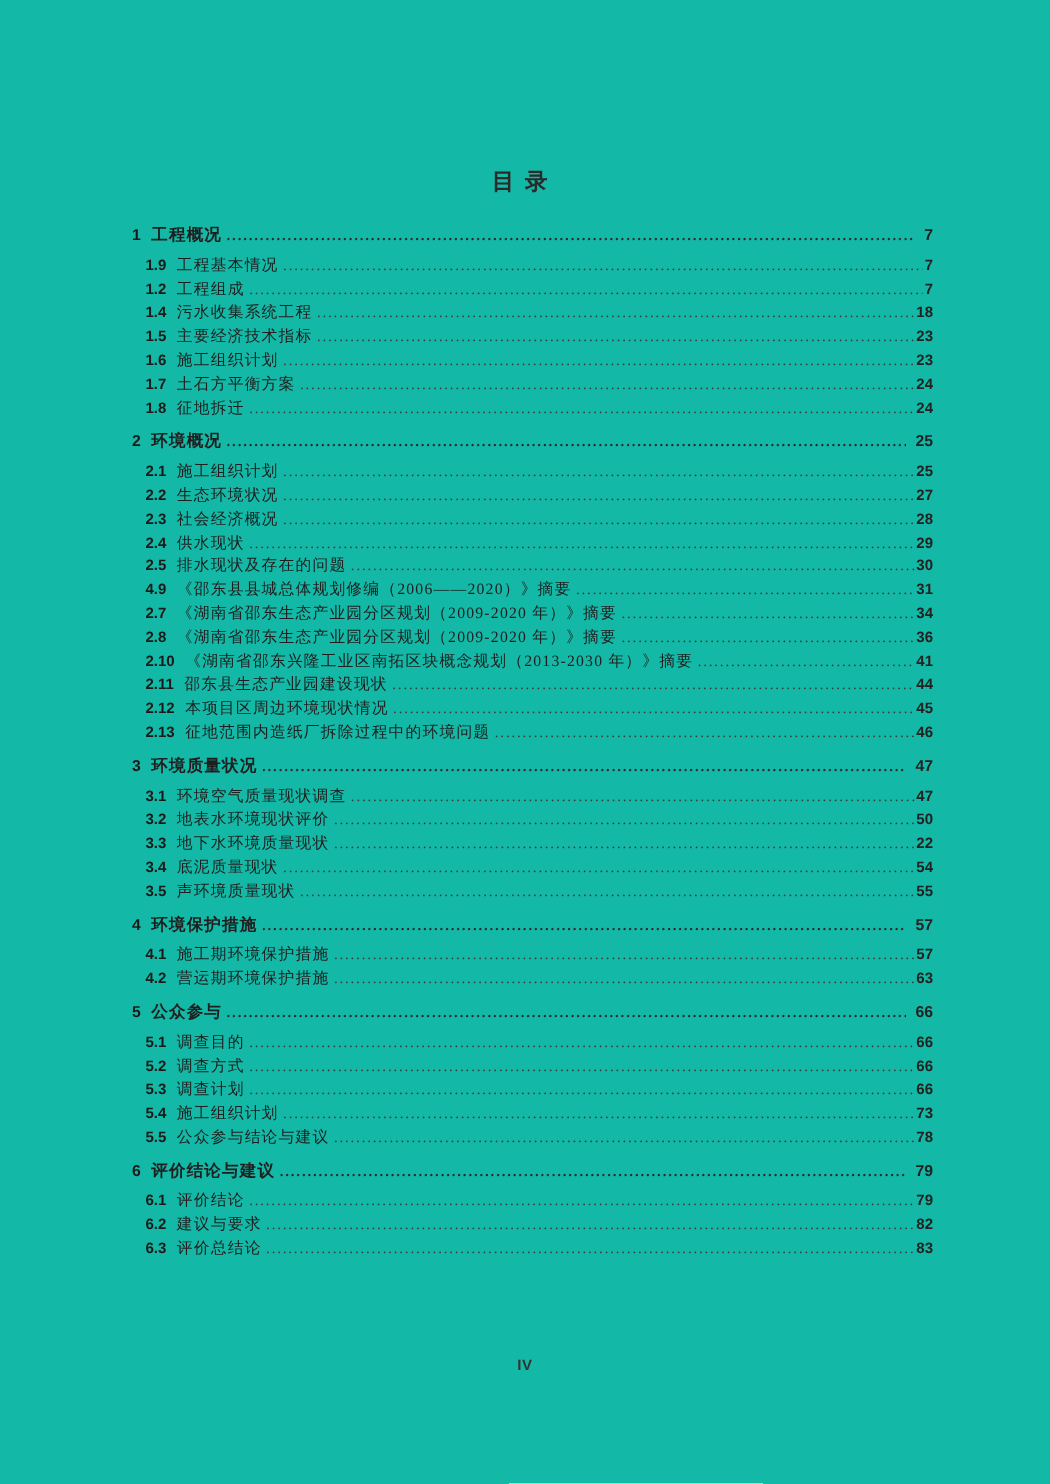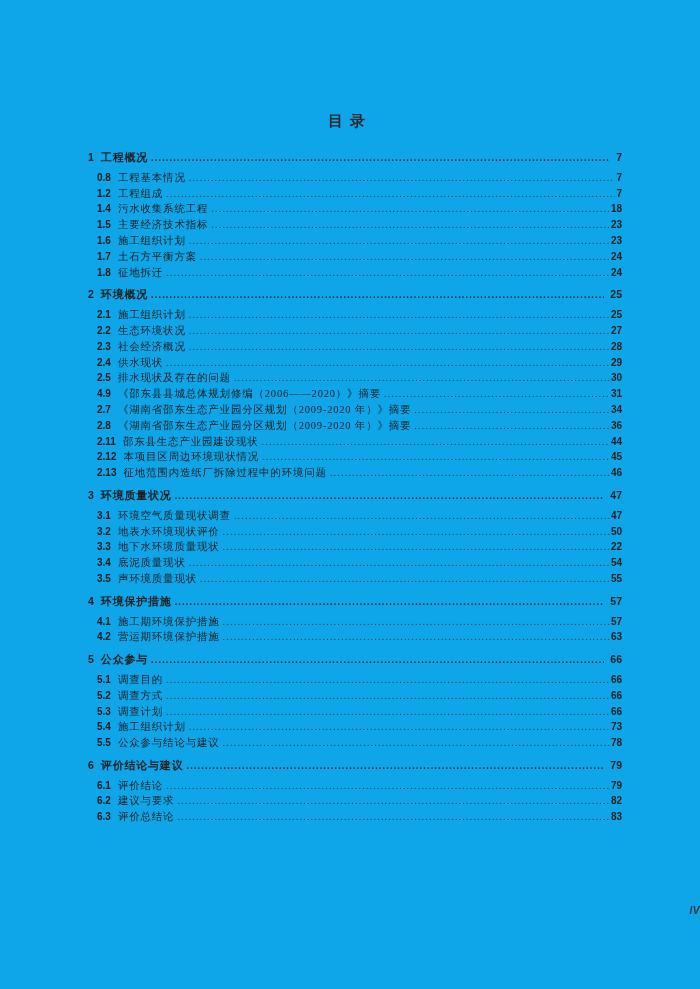--- a/index.html
+++ b/index.html
@@ -4,21 +4,21 @@
 <style>
   html, body {
     margin: 0;
     padding: 0;
     background: #ffffff;
   }
   .page {
     position: relative;
     width: 700px;
     height: 989px;
-    background: #0ea5e9;
+    background: #14b8a6;
     color: #1c1c1c;
     font-family: "Liberation Serif", "DejaVu Serif", serif;
     overflow: hidden;
   }
   .title {
     margin: 0;
     padding-top: 112px;
     text-align: center;
     font-size: 15px;
     font-weight: 600;
@@ -80,43 +80,42 @@
     font-size: 10px;
     color: #222222;
     margin-left: 1px;
   }
   .row.l1 .pagenum { margin-left: 6px; font-size: 10.5px; }
   .footer {
     position: absolute;
     left: 0;
     right: 0;
     top: 905px;
-    text-align: right;
+    text-align: center;
     font-family: "Liberation Sans", "DejaVu Sans", sans-serif;
     font-size: 10px;
     font-weight: 600;
     color: #333333;
     letter-spacing: 0.5px;
-    font-style: italic;
   }
 </style>
 </head>
 <body>
 
 <div class="page">
   <h1 class="title">目录</h1>
   <div class="toc" id="toc-list">
       <div class="row l1">
         <span class="num">1</span>
         <span class="text">工程概况</span>
         <span class="dots"></span>
         <span class="pagenum">7</span>
       </div>
       <div class="row l2">
-        <span class="num">0.8</span>
+        <span class="num">1.9</span>
         <span class="text">工程基本情况</span>
         <span class="dots"></span>
         <span class="pagenum">7</span>
       </div>
       <div class="row l2">
         <span class="num">1.2</span>
         <span class="text">工程组成</span>
         <span class="dots"></span>
         <span class="pagenum">7</span>
       </div>
@@ -196,20 +195,26 @@
         <span class="num">2.7</span>
         <span class="text">《湖南省邵东生态产业园分区规划（2009-2020 年）》摘要</span>
         <span class="dots"></span>
         <span class="pagenum">34</span>
       </div>
       <div class="row l2">
         <span class="num">2.8</span>
         <span class="text">《湖南省邵东生态产业园分区规划（2009-2020 年）》摘要</span>
         <span class="dots"></span>
         <span class="pagenum">36</span>
+      </div>
+      <div class="row l2">
+        <span class="num">2.10</span>
+        <span class="text">《湖南省邵东兴隆工业区南拓区块概念规划（2013-2030 年）》摘要</span>
+        <span class="dots"></span>
+        <span class="pagenum">41</span>
       </div>
       <div class="row l2">
         <span class="num">2.11</span>
         <span class="text">邵东县生态产业园建设现状</span>
         <span class="dots"></span>
         <span class="pagenum">44</span>
       </div>
       <div class="row l2">
         <span class="num">2.12</span>
         <span class="text">本项目区周边环境现状情况</span>

